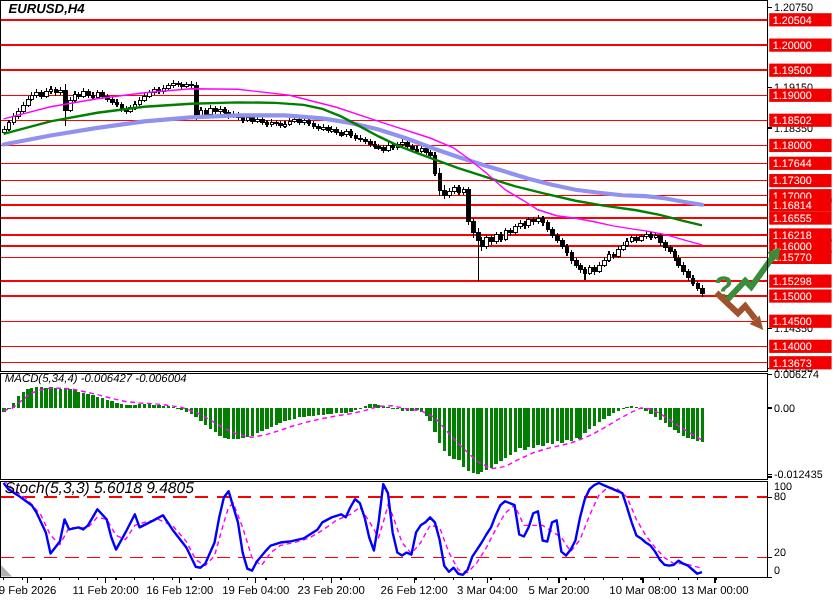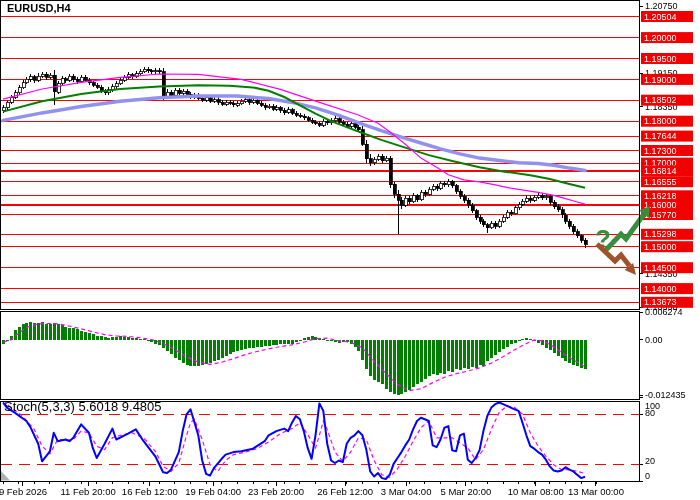--- a/index.html
+++ b/index.html
@@ -1,18 +1,18 @@
 <!DOCTYPE html>
 <html><head>
 <meta charset="utf-8">
 <style>
   html,body{margin:0;padding:0;background:#fff;}
   .window{position:relative;width:700px;height:500px;background:#fff;overflow:hidden;
           font-family:"Liberation Sans",sans-serif;}
-  .overlay{position:absolute;color:#000;white-space:nowrap;pointer-events:none;}
+  .overlay{position:absolute;color:#000;white-space:nowrap;pointer-events:none;font-style:italic;}
   .title{left:7px;top:2px;font-size:11px;font-weight:600;}
   .macd-label{left:4px;top:310px;font-size:9.5px;}
   .stoch-label{left:4px;top:399px;font-size:13px;}
   svg{position:absolute;left:0;top:0;}
 </style>
 </head>
 <body>
 
 <div class="window">
   <svg id="c" width="700" height="500" viewBox="0 0 700 500">
@@ -679,14 +679,15 @@
         <text x="406.09920000000005" y="495" font-size="9.5" font-family="&quot;Liberation Sans&quot;,sans-serif" fill="#000000" text-anchor="middle">3 Mar 04:00</text>
         <line x1="465.9" y1="481.5" x2="465.9" y2="486" stroke="#000" stroke-width="1" shape-rendering="crispEdges"></line>
         <text x="465.861" y="495" font-size="9.5" font-family="&quot;Liberation Sans&quot;,sans-serif" fill="#000000" text-anchor="middle">5 Mar 20:00</text>
         <line x1="535.8" y1="481.5" x2="535.8" y2="486" stroke="#000" stroke-width="1" shape-rendering="crispEdges"></line>
         <text x="535.7784" y="495" font-size="9.5" font-family="&quot;Liberation Sans&quot;,sans-serif" fill="#000000" text-anchor="middle">10 Mar 08:00</text>
         <line x1="595.9" y1="481.5" x2="595.9" y2="486" stroke="#000" stroke-width="1" shape-rendering="crispEdges"></line>
         <text x="595.9308000000001" y="495" font-size="9.5" font-family="&quot;Liberation Sans&quot;,sans-serif" fill="#000000" text-anchor="middle">13 Mar 00:00</text>
       </g>
     </svg>
   <div class="overlay title">EURUSD,H4</div>
+  <div class="overlay macd-label">MACD(5,34,4) -0.006427 -0.006004</div>
   <div class="overlay stoch-label">Stoch(5,3,3) 5.6018 9.4805</div>
 </div>
 
 </body></html>

